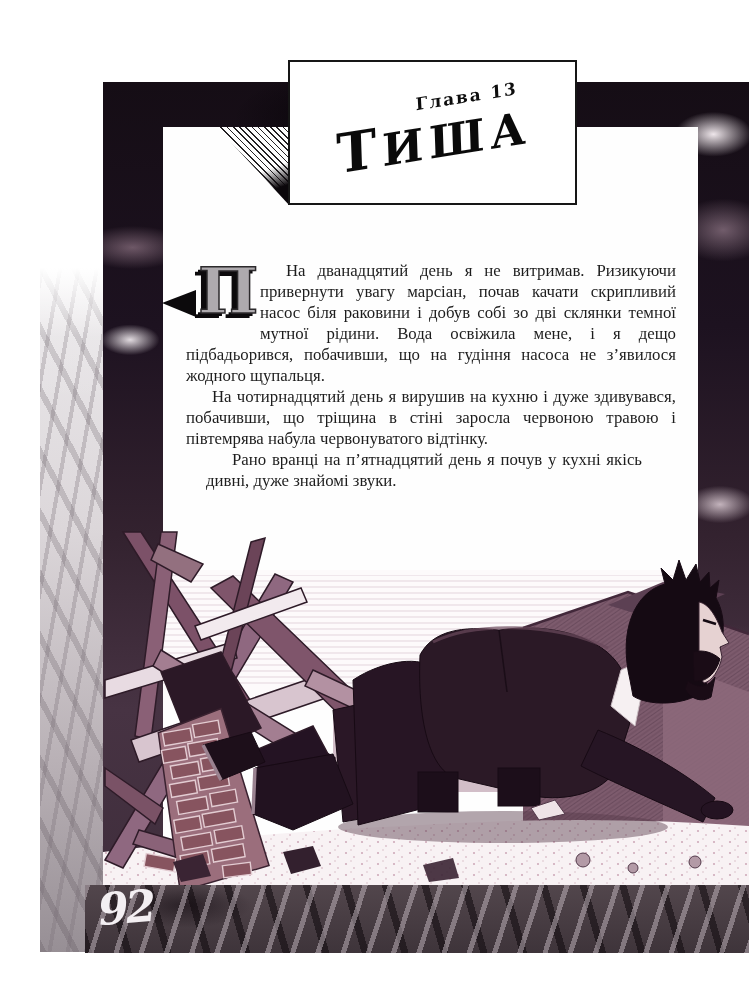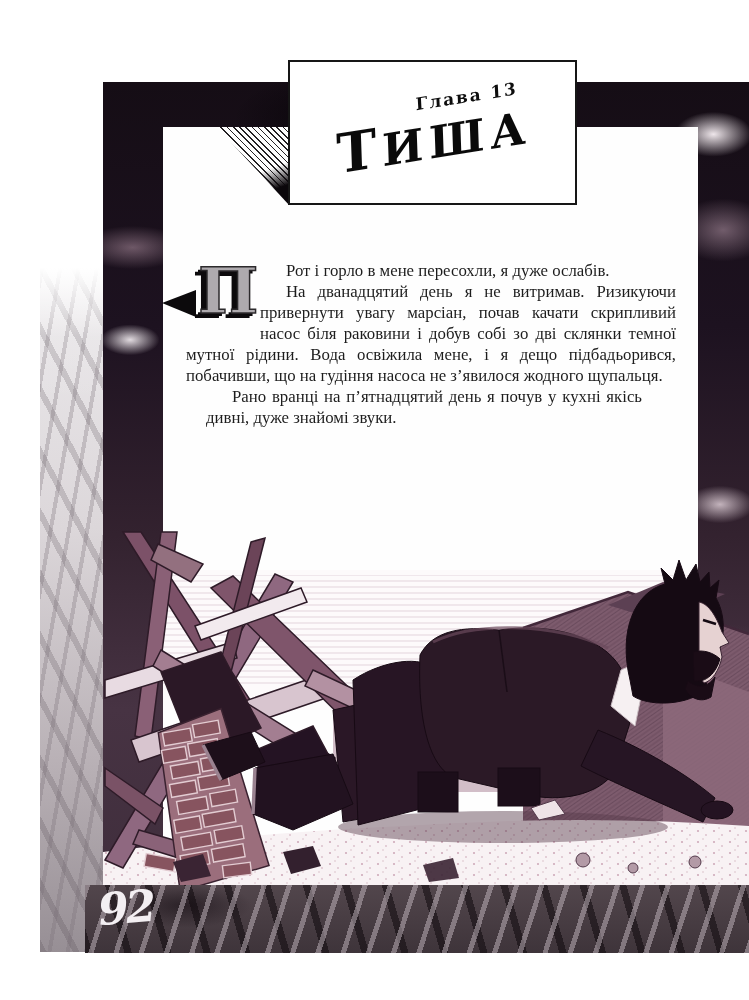--- a/index.html
+++ b/index.html
@@ -78,22 +78,22 @@
 
   <div class="content-page">
 
     <div class="body-copy">
       <p class="para first">
         <span class="dropcap-wrap">
           <span class="dropcap-wedge"></span>
           <span class="dropcap-letter">П</span>
         </span>
       </p>
-      <p class="para">Рот і горло в мене пересохли, я дуже ослабів.</p>
       <p class="para">На дванадцятий день я не витримав. Ризикуючи привернути увагу марсіан, почав качати скрипливий насос біля раковини і добув собі зо дві склянки темної мутної рідини. Вода освіжила мене, і я дещо підбадьорився, побачивши, що на гудіння насоса не з’явилося жодного щупальця.</p>
+      <p class="para">На чотирнадцятий день я вирушив на кухню і дуже здивувався, побачивши, що тріщина в стіні заросла червоною травою і півтемрява набула червонуватого відтінку.</p>
       <p class="para last">Рано вранці на п’ятнадцятий день я почув у кухні якісь дивні, дуже знайомі звуки.</p>
     </div>
   </div>
 
   <div class="hatch-ornament"></div>
 
   <div class="chapter-card">
     <div class="chapter-rotor">
       <span class="chapter-label">Глава 13</span>
       <span class="chapter-title">ТИША</span>

